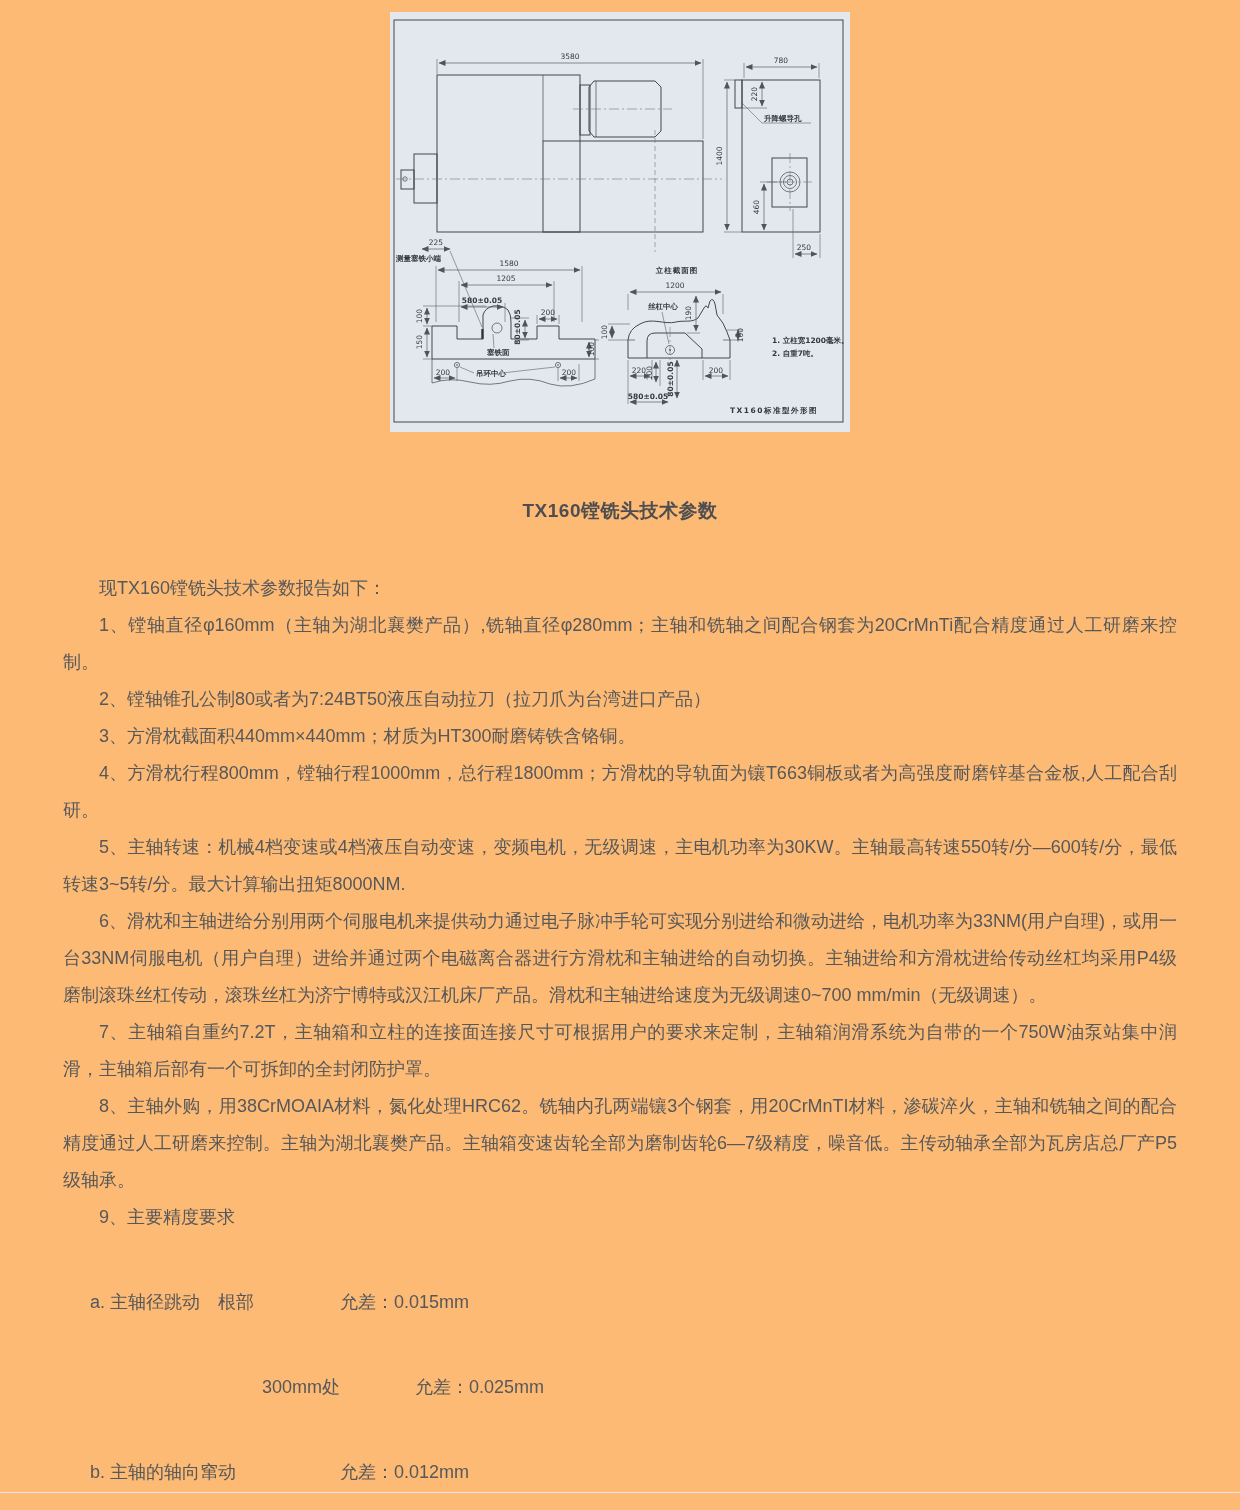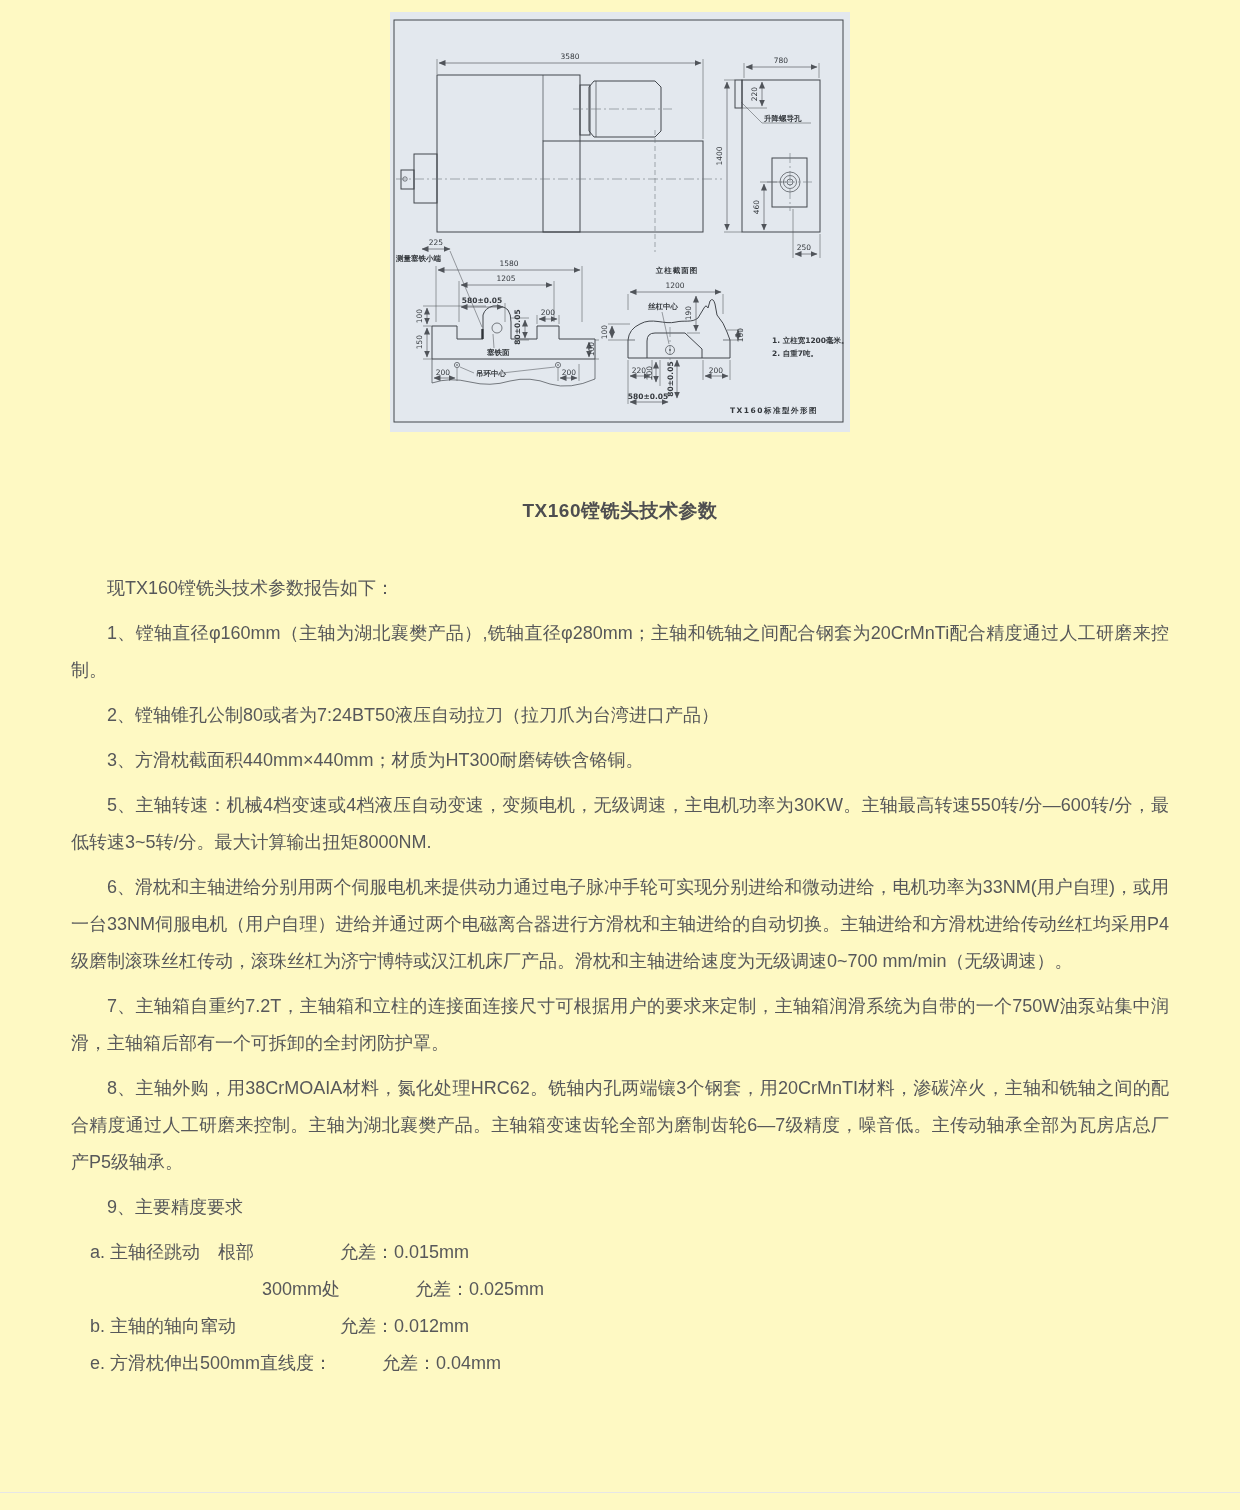--- a/index.html
+++ b/index.html
@@ -1,17 +1,17 @@
 <!DOCTYPE html>
 <html><head>
 <meta charset="utf-8">
 <style>
   html,body{margin:0;padding:0;background:#ffffff;}
   .page{
-    width:1240px;height:1510px;position:relative;overflow:hidden;background:#fef9c3;
+    width:1240px;height:1510px;position:relative;overflow:hidden;background:#fdba74;
     font-family:"Liberation Sans","DejaVu Sans",sans-serif;color:#57585a;
   }
   .drawing-wrap{padding-top:12px;display:flex;justify-content:center;}
   .drawing-svg{display:block;}
 
   
   .ln{fill:none;stroke:#43474d;stroke-width:1;}
   .lnt{stroke-width:0.7;}
   .thick{stroke:#2f3338;stroke-width:2.2;}
   .dim{fill:none;stroke:#50545a;stroke-width:0.65;marker-start:url(#ar);marker-end:url(#ar);}
@@ -20,22 +20,22 @@
   .dash{fill:none;stroke:#70767e;stroke-width:0.6;stroke-dasharray:5 3;}
   .drawing-svg text{fill:#34383d;font-size:7.5px;font-family:"DejaVu Sans","Liberation Sans",sans-serif;}
   .t6{font-size:6.4px;font-weight:bold;}
   .t7{font-size:7.2px;font-weight:bold;letter-spacing:1px;}
   .note{font-size:6.8px;font-weight:bold;}
   .cap{font-size:12.5px;font-weight:bold;letter-spacing:1.5px;fill:#24272b;}
   .mid{text-anchor:middle;}
 
   .doc-title{margin:66px 0 16px;text-align:center;font-size:19px;font-weight:bold;color:#4e4e50;letter-spacing:.5px;}
   .body-text{margin:46px 63px 0;font-size:18px;line-height:37px;}
-  .para{margin:8px;text-indent:2em;text-align:justify;}
-  .prec-row{padding-left:27px;}
+  .para{margin:0;text-indent:2em;text-align:justify;}
+  .prec-row{padding-left:27px;margin-top:48px;}
   .prec-row.sub{padding-left:199px;}
   .prec-label{display:inline-block;min-width:250px;}
   .sub .prec-label{min-width:153px;}
   .prec-label.w2{min-width:292px;}
   .bottom-rule{position:absolute;left:0;right:0;top:1492px;border-top:1px solid #e6e6e6;}
 </style>
 </head>
 <body>
 
 <div class="page">
@@ -227,20 +227,21 @@
     </svg>
   </div>
 
   <h1 class="doc-title">TX160镗铣头技术参数</h1>
 
   <div class="body-text">
     <p class="para">现TX160镗铣头技术参数报告如下：</p>
     <p class="para">1、镗轴直径φ160mm（主轴为湖北襄樊产品）,铣轴直径φ280mm；主轴和铣轴之间配合钢套为20CrMnTi配合精度通过人工研磨来控制。</p>
     <p class="para">2、镗轴锥孔公制80或者为7:24BT50液压自动拉刀（拉刀爪为台湾进口产品）</p>
     <p class="para">3、方滑枕截面积440mm×440mm；材质为HT300耐磨铸铁含铬铜。</p>
+    <p class="para">4、方滑枕行程800mm，镗轴行程1000mm，总行程1800mm；方滑枕的导轨面为镶T663铜板或者为高强度耐磨锌基合金板,人工配合刮研。</p>
     <p class="para">5、主轴转速：机械4档变速或4档液压自动变速，变频电机，无级调速，主电机功率为30KW。主轴最高转速550转/分—600转/分，最低转速3~5转/分。最大计算输出扭矩8000NM.</p>
     <p class="para">6、滑枕和主轴进给分别用两个伺服电机来提供动力通过电子脉冲手轮可实现分别进给和微动进给，电机功率为33NM(用户自理)，或用一台33NM伺服电机（用户自理）进给并通过两个电磁离合器进行方滑枕和主轴进给的自动切换。主轴进给和方滑枕进给传动丝杠均采用P4级磨制滚珠丝杠传动，滚珠丝杠为济宁博特或汉江机床厂产品。滑枕和主轴进给速度为无级调速0~700 mm/min（无级调速）。</p>
     <p class="para">7、主轴箱自重约7.2T，主轴箱和立柱的连接面连接尺寸可根据用户的要求来定制，主轴箱润滑系统为自带的一个750W油泵站集中润滑，主轴箱后部有一个可拆卸的全封闭防护罩。</p>
     <p class="para">8、主轴外购，用38CrMOAIA材料，氮化处理HRC62。铣轴内孔两端镶3个钢套，用20CrMnTI材料，渗碳淬火，主轴和铣轴之间的配合精度通过人工研磨来控制。主轴为湖北襄樊产品。主轴箱变速齿轮全部为磨制齿轮6—7级精度，噪音低。主传动轴承全部为瓦房店总厂产P5级轴承。</p>
     <p class="para">9、主要精度要求</p>
 
     <div class="prec-row">
       <span class="prec-label">a. 主轴径跳动　根部</span><span>允差：0.015mm</span>
     </div>
     <div class="prec-row sub">

